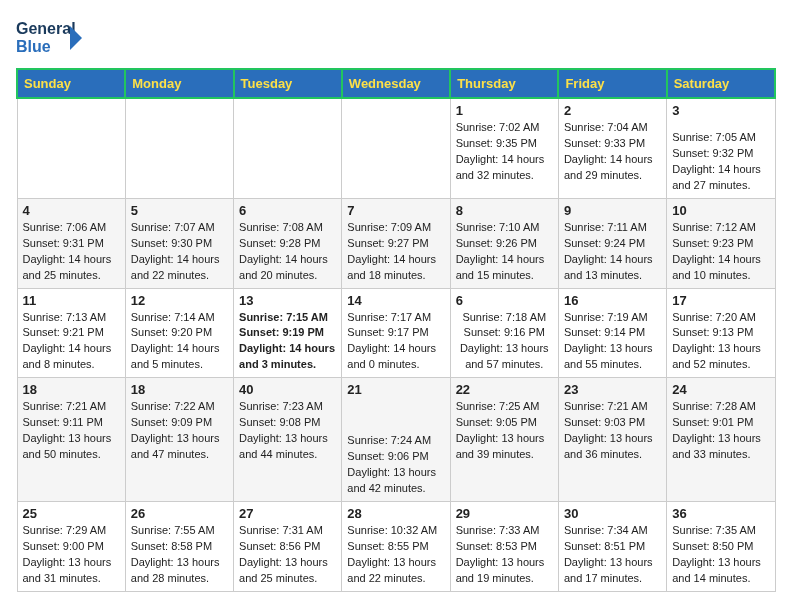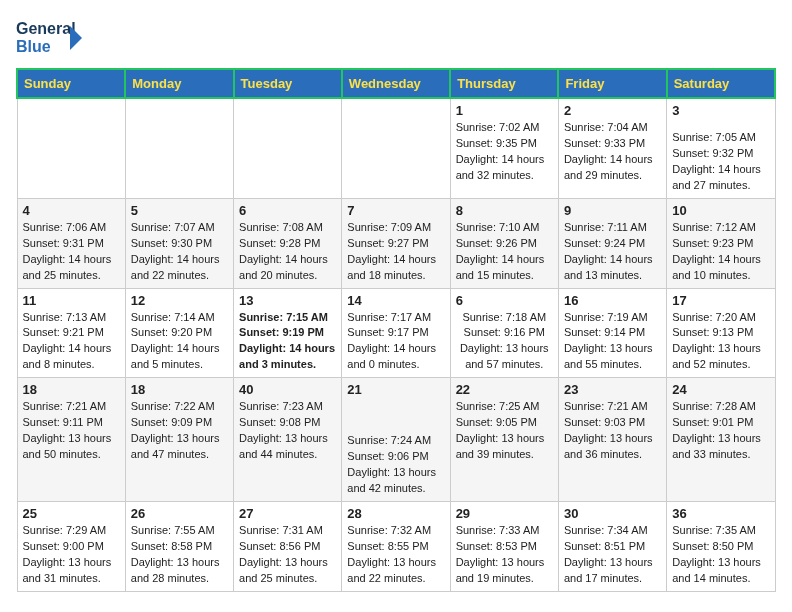--- a/index.html
+++ b/index.html
@@ -302,21 +302,21 @@
         </td>
         <td>
           <span class="day-num">27</span>
           <div class="day-info" style="white-space: pre-line;">Sunrise: 7:31 AM
 Sunset: 8:56 PM
 Daylight: 13 hours
 and 25 minutes.</div>
         </td>
         <td>
           <span class="day-num">28</span>
-          <div class="day-info" style="white-space: pre-line;">Sunrise: 7:32 AM
+          <div class="day-info" style="white-space: pre-line;">Sunrise: 10:32 AM
 Sunset: 8:55 PM
 Daylight: 13 hours
 and 22 minutes.</div>
         </td>
         <td>
           <span class="day-num">29</span>
           <div class="day-info" style="white-space: pre-line;">Sunrise: 7:33 AM
 Sunset: 8:53 PM
 Daylight: 13 hours
 and 19 minutes.</div>

